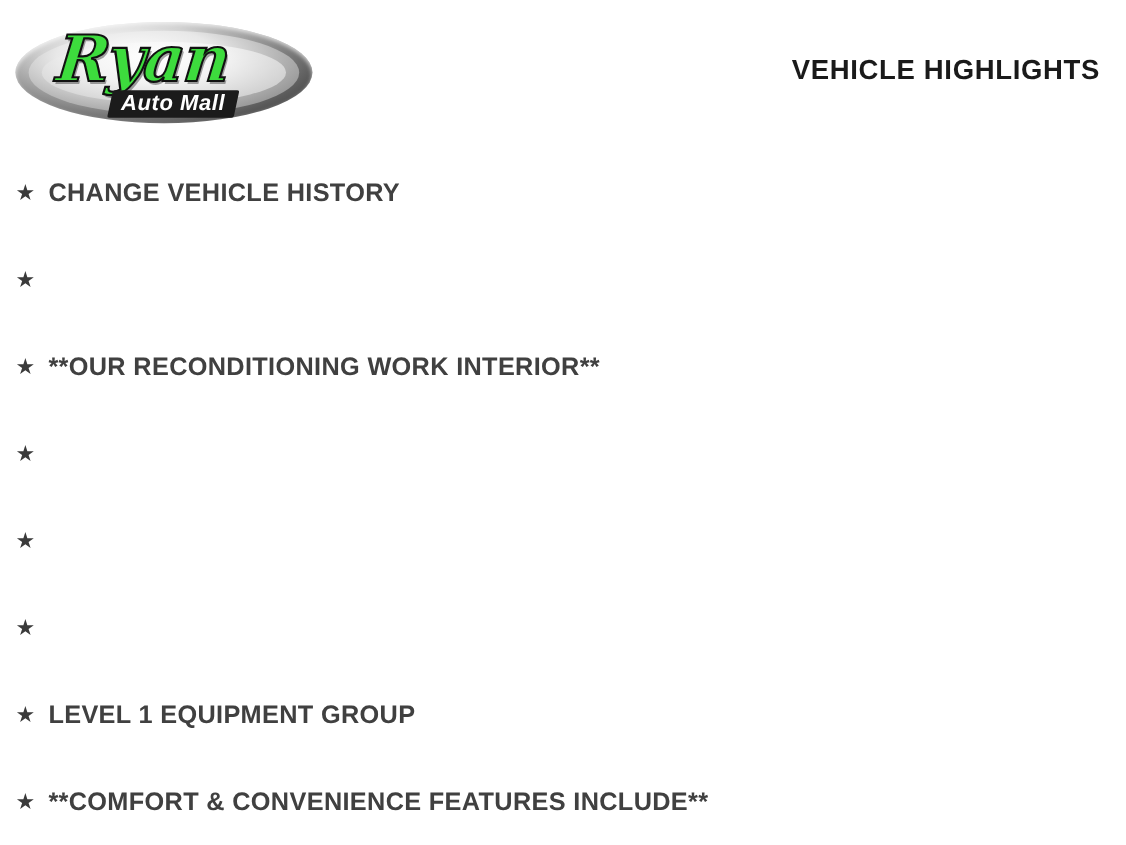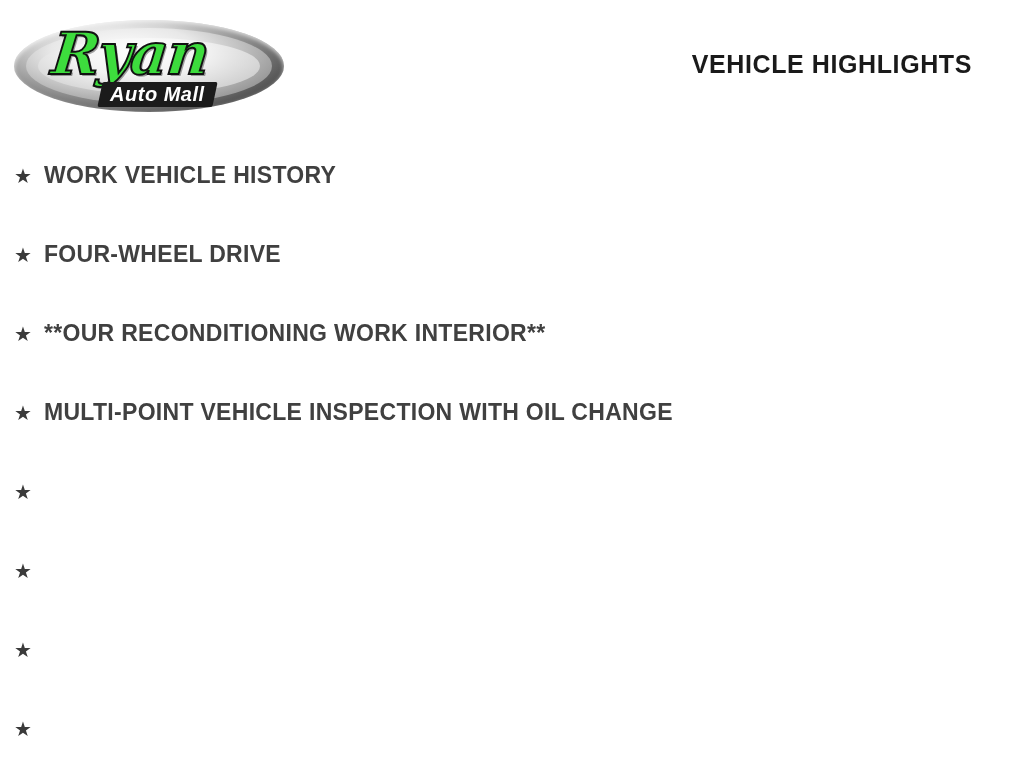--- a/index.html
+++ b/index.html
@@ -91,21 +91,21 @@
     font-weight: bold;
     font-style: italic;
     font-size: 20px;
     line-height: 22px;
     color: #ffffff;
     letter-spacing: 0.5px;
   }
 
   .page-title {
     position: absolute;
-    right: 52px;
+    right: 24px;
     top: 50px;
     font-size: 25px;
     font-weight: bold;
     color: #1a1a1a;
     letter-spacing: 0.6px;
   }
 
   
   .highlights {
     position: absolute;
@@ -154,41 +154,41 @@
         <span>Auto Mall</span>
       </div>
     </div>
 
     <div class="page-title">VEHICLE HIGHLIGHTS</div>
   </div>
 
   <ul class="highlights">
     <li class="highlight-item">
       <span class="bullet-star">★</span>
-      <span class="highlight-text">WORK VEHICLE HISTORY</span>
+      <span class="highlight-text">CHANGE VEHICLE HISTORY</span>
     </li>
     <li class="highlight-item">
       <span class="bullet-star">★</span>
-      <span class="highlight-text">FOUR-WHEEL DRIVE</span>
     </li>
     <li class="highlight-item">
       <span class="bullet-star">★</span>
       <span class="highlight-text">**OUR RECONDITIONING WORK INTERIOR**</span>
-    </li>
-    <li class="highlight-item">
-      <span class="bullet-star">★</span>
-      <span class="highlight-text">MULTI-POINT VEHICLE INSPECTION WITH OIL CHANGE</span>
     </li>
     <li class="highlight-item">
       <span class="bullet-star">★</span>
     </li>
     <li class="highlight-item">
       <span class="bullet-star">★</span>
     </li>
     <li class="highlight-item">
       <span class="bullet-star">★</span>
     </li>
     <li class="highlight-item">
       <span class="bullet-star">★</span>
+      <span class="highlight-text">LEVEL 1 EQUIPMENT GROUP</span>
+    </li>
+    <li class="highlight-item">
+      <span class="bullet-star">★</span>
+      <span class="highlight-text">**COMFORT &amp; CONVENIENCE FEATURES INCLUDE**</span>
     </li>
   </ul>
 
 </div>
 
 </body></html>

